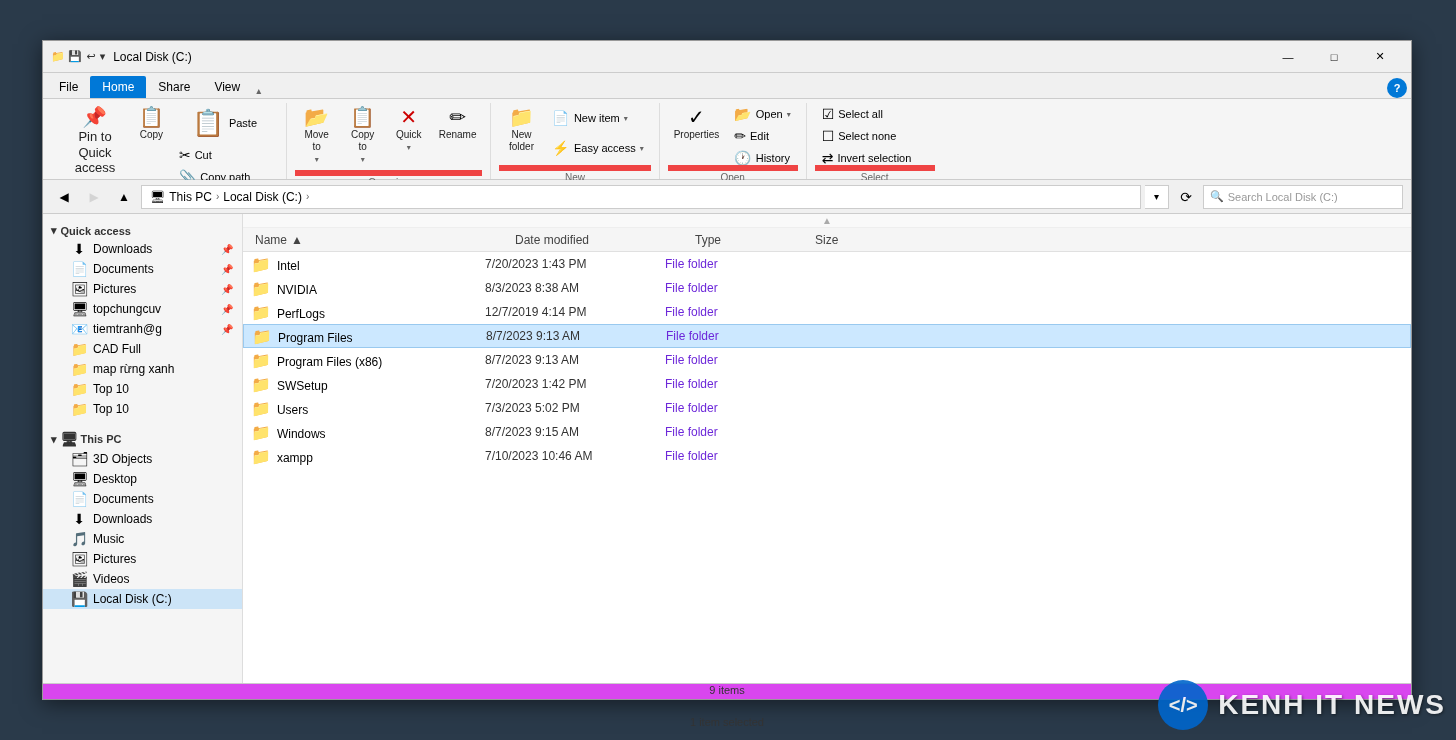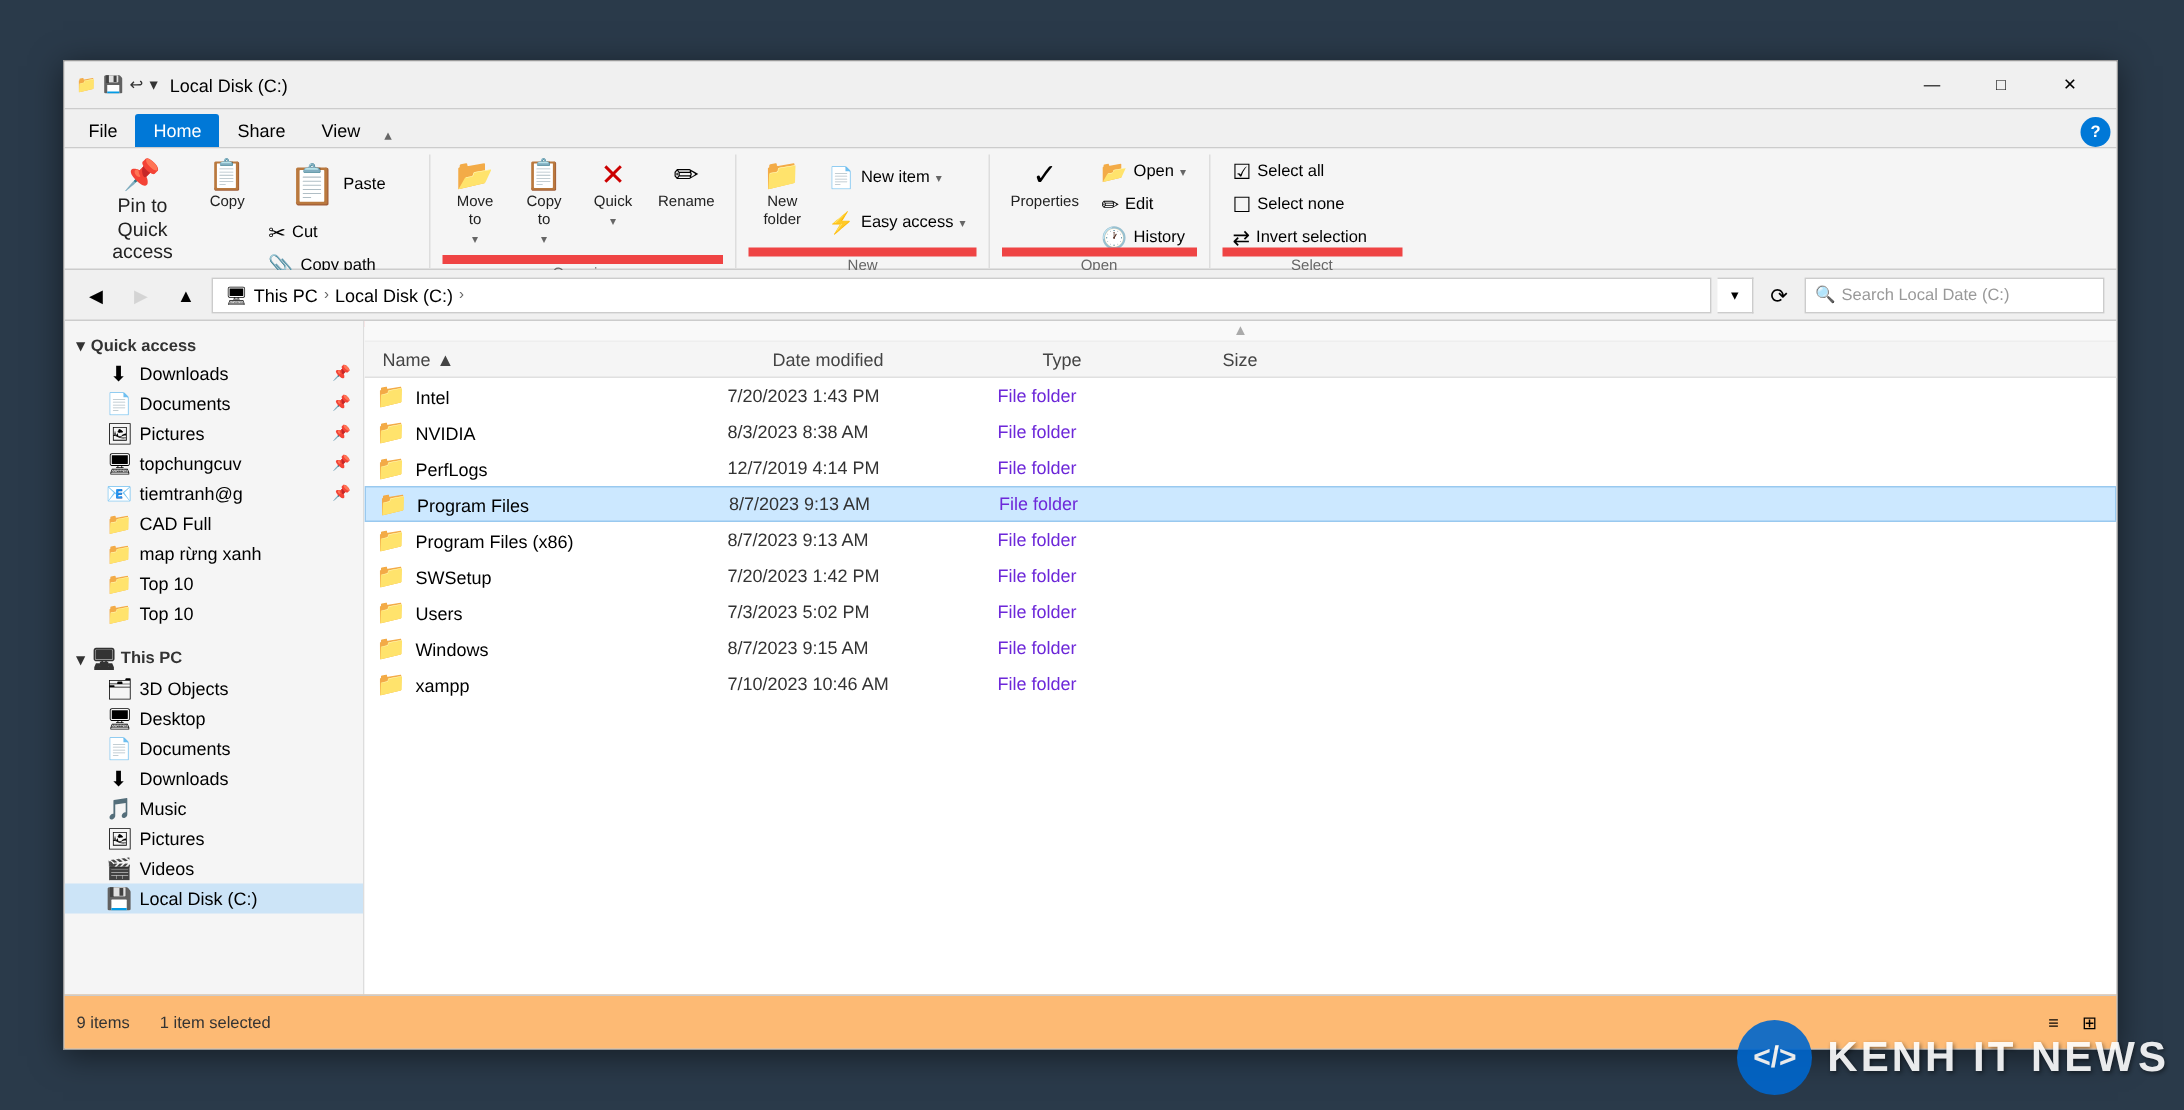--- a/index.html
+++ b/index.html
@@ -348,30 +348,31 @@
     }
     .file-row.selected { background: #cce8ff; border: 1px solid #99c9ef; }
     .file-icon { font-size: 16px; margin-right: 6px; color: #e8c100; width: 20px; text-align: center; }
     .file-name { flex: 0 0 234px; overflow: hidden; text-overflow: ellipsis; white-space: nowrap; }
     .file-date { flex: 0 0 180px; color: #333; }
     .file-type { flex: 0 0 120px; color: #6d28d9; }
     .file-size { flex: 0 0 100px; color: #333; }
 
     
     .status-bar {
-      height: 36px;
-      background: #fdba74;
+      height: 16px;
+      background: #d946ef;
       border-top: 1px solid #ccc;
       display: flex;
       align-items: center;
       padding: 0 8px;
       font-size: 11px;
       color: #333;
       gap: 20px;
       flex-shrink: 0;
+      flex-direction: column;
     }
     .status-bar-right {
       margin-left: auto;
       display: flex;
       gap: 4px;
     }
     .view-btn {
       width: 20px;
       height: 20px;
       border: none;
@@ -592,21 +593,21 @@
       <span>🖥</span>
       <span>This PC</span>
       <span class="address-path-chevron">›</span>
       <span>Local Disk (C:)</span>
       <span class="address-path-chevron">›</span>
     </div>
     <div class="address-dropdown">▾</div>
     <button class="refresh-btn">⟳</button>
     <div class="search-box">
       <span>🔍</span>
-      <span>Search Local Date (C:)</span>
+      <span>Search Local Disk (C:)</span>
     </div>
   </div>
 
   <div class="main-content">
 
     <div class="sidebar">
 
       <div class="sidebar-section">
         <span>▾</span>
         <span>Quick access</span>

